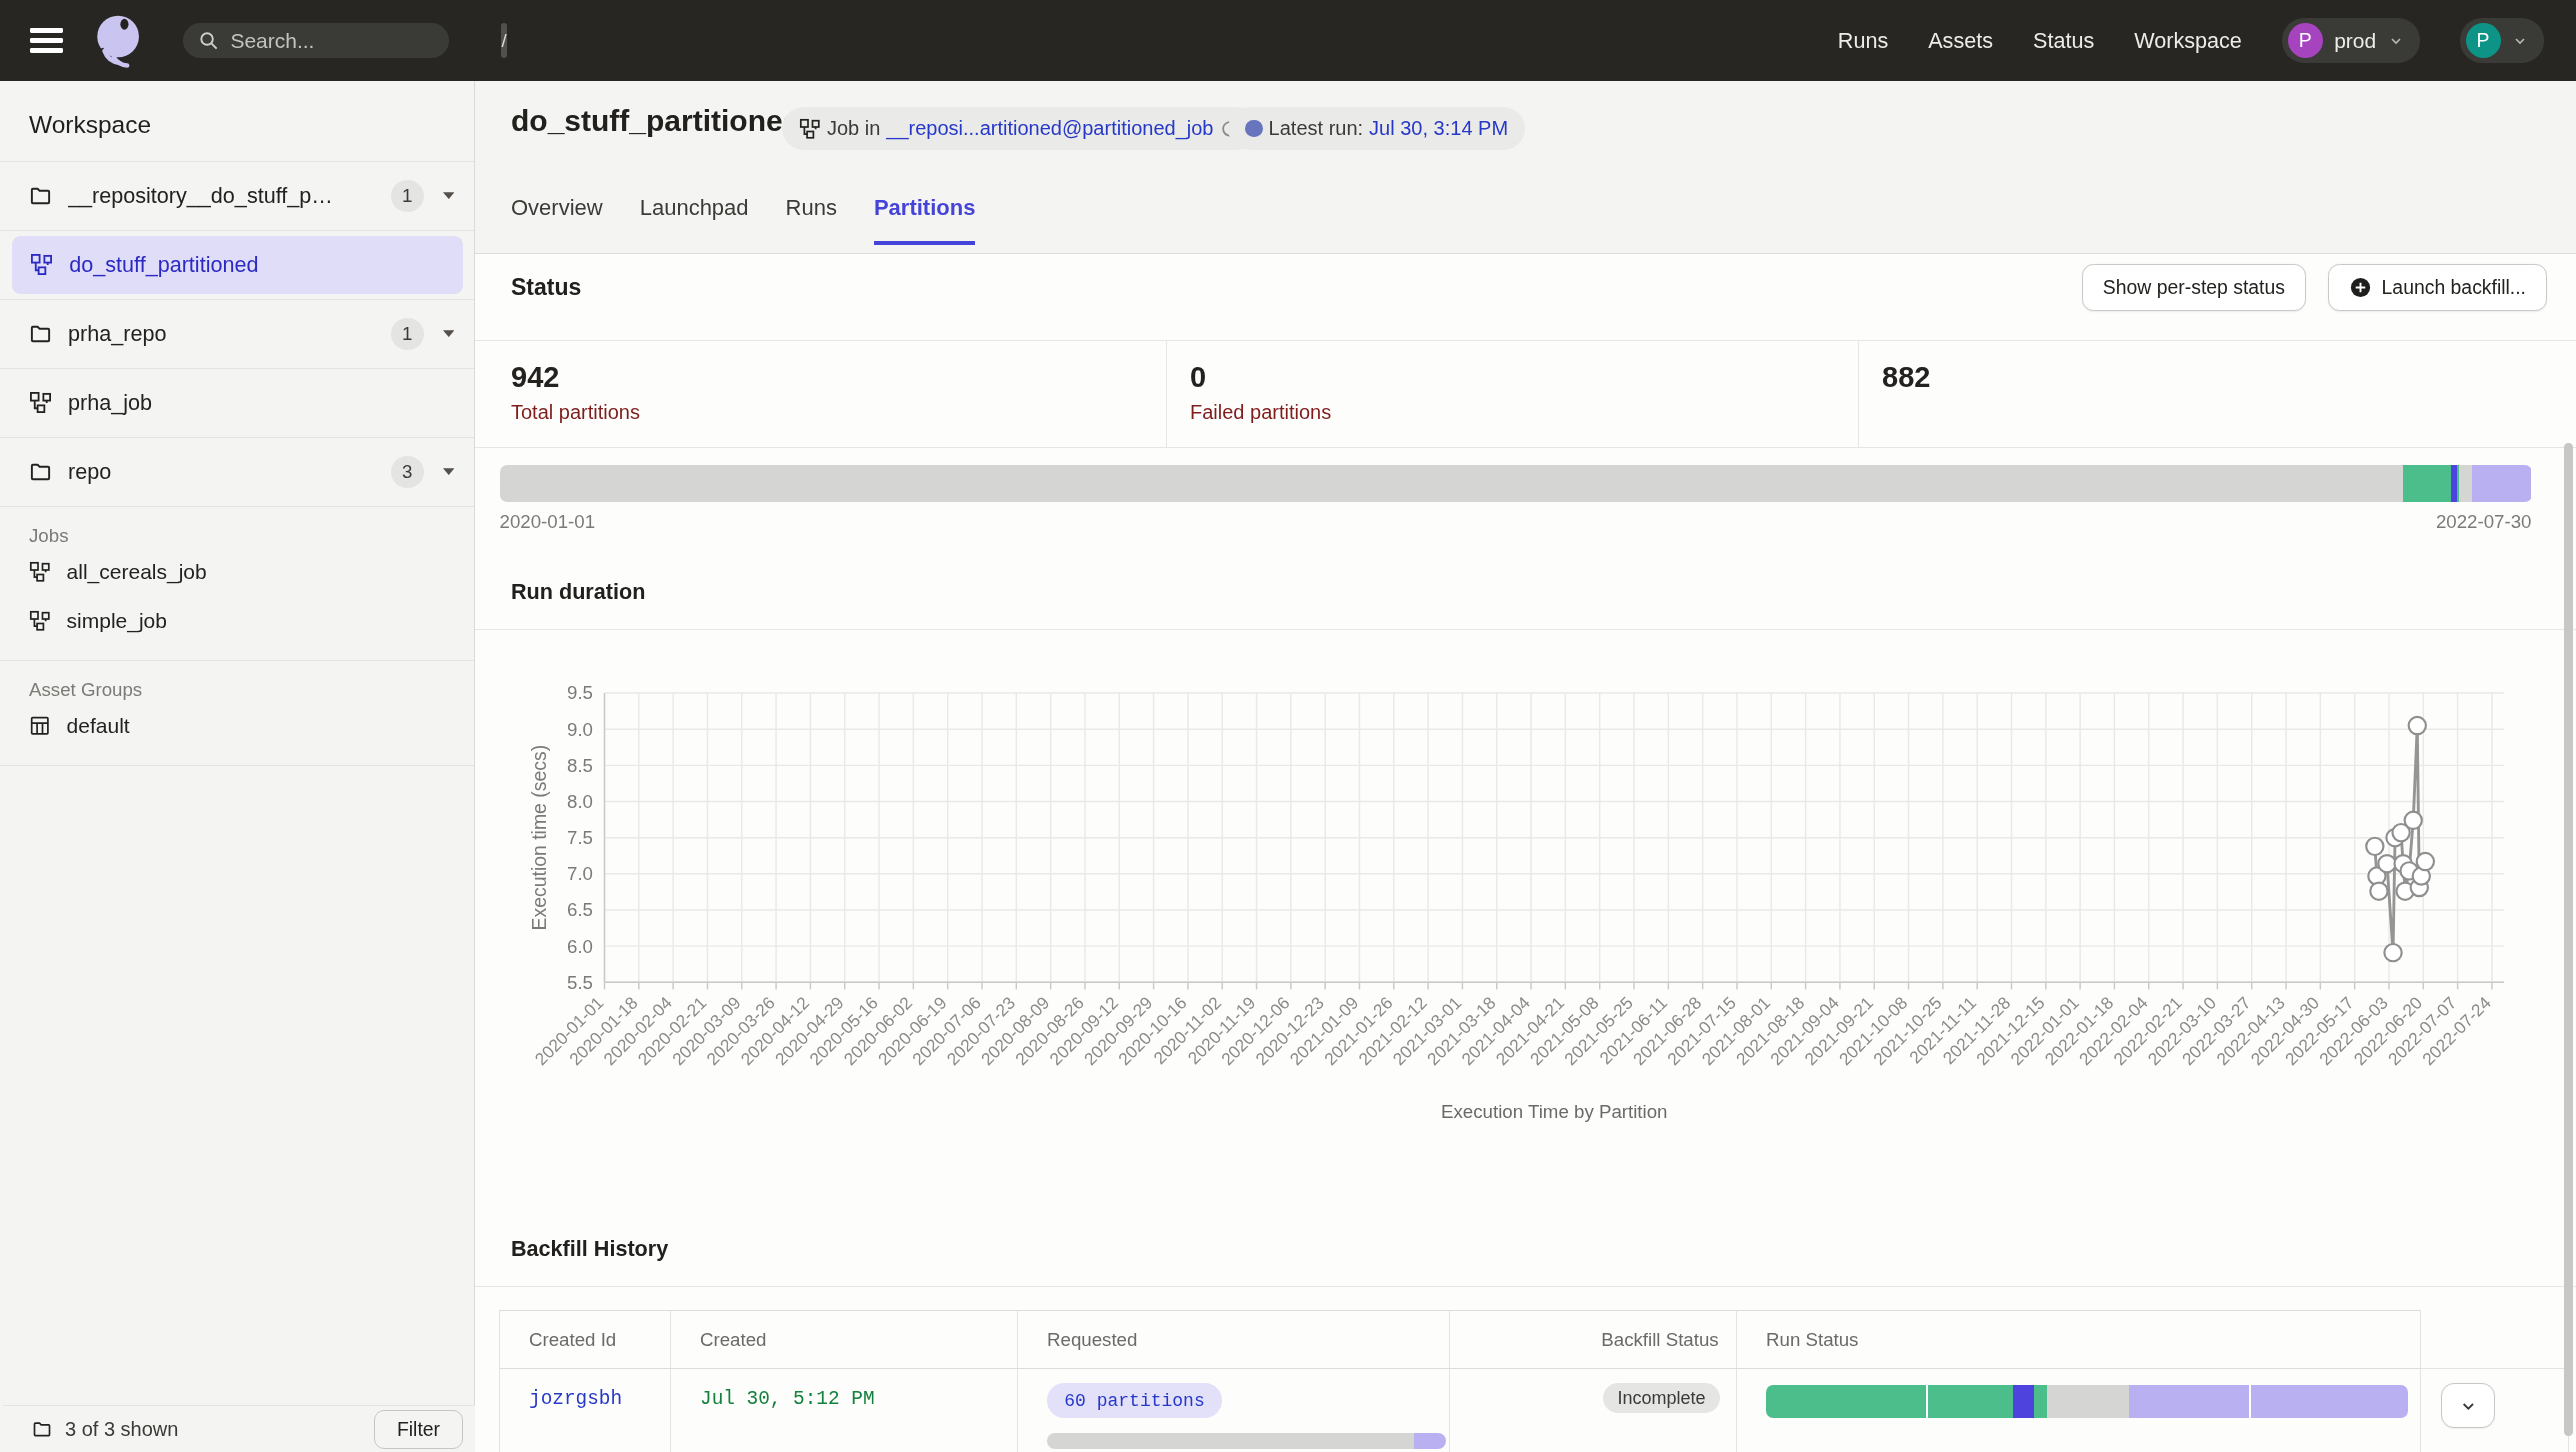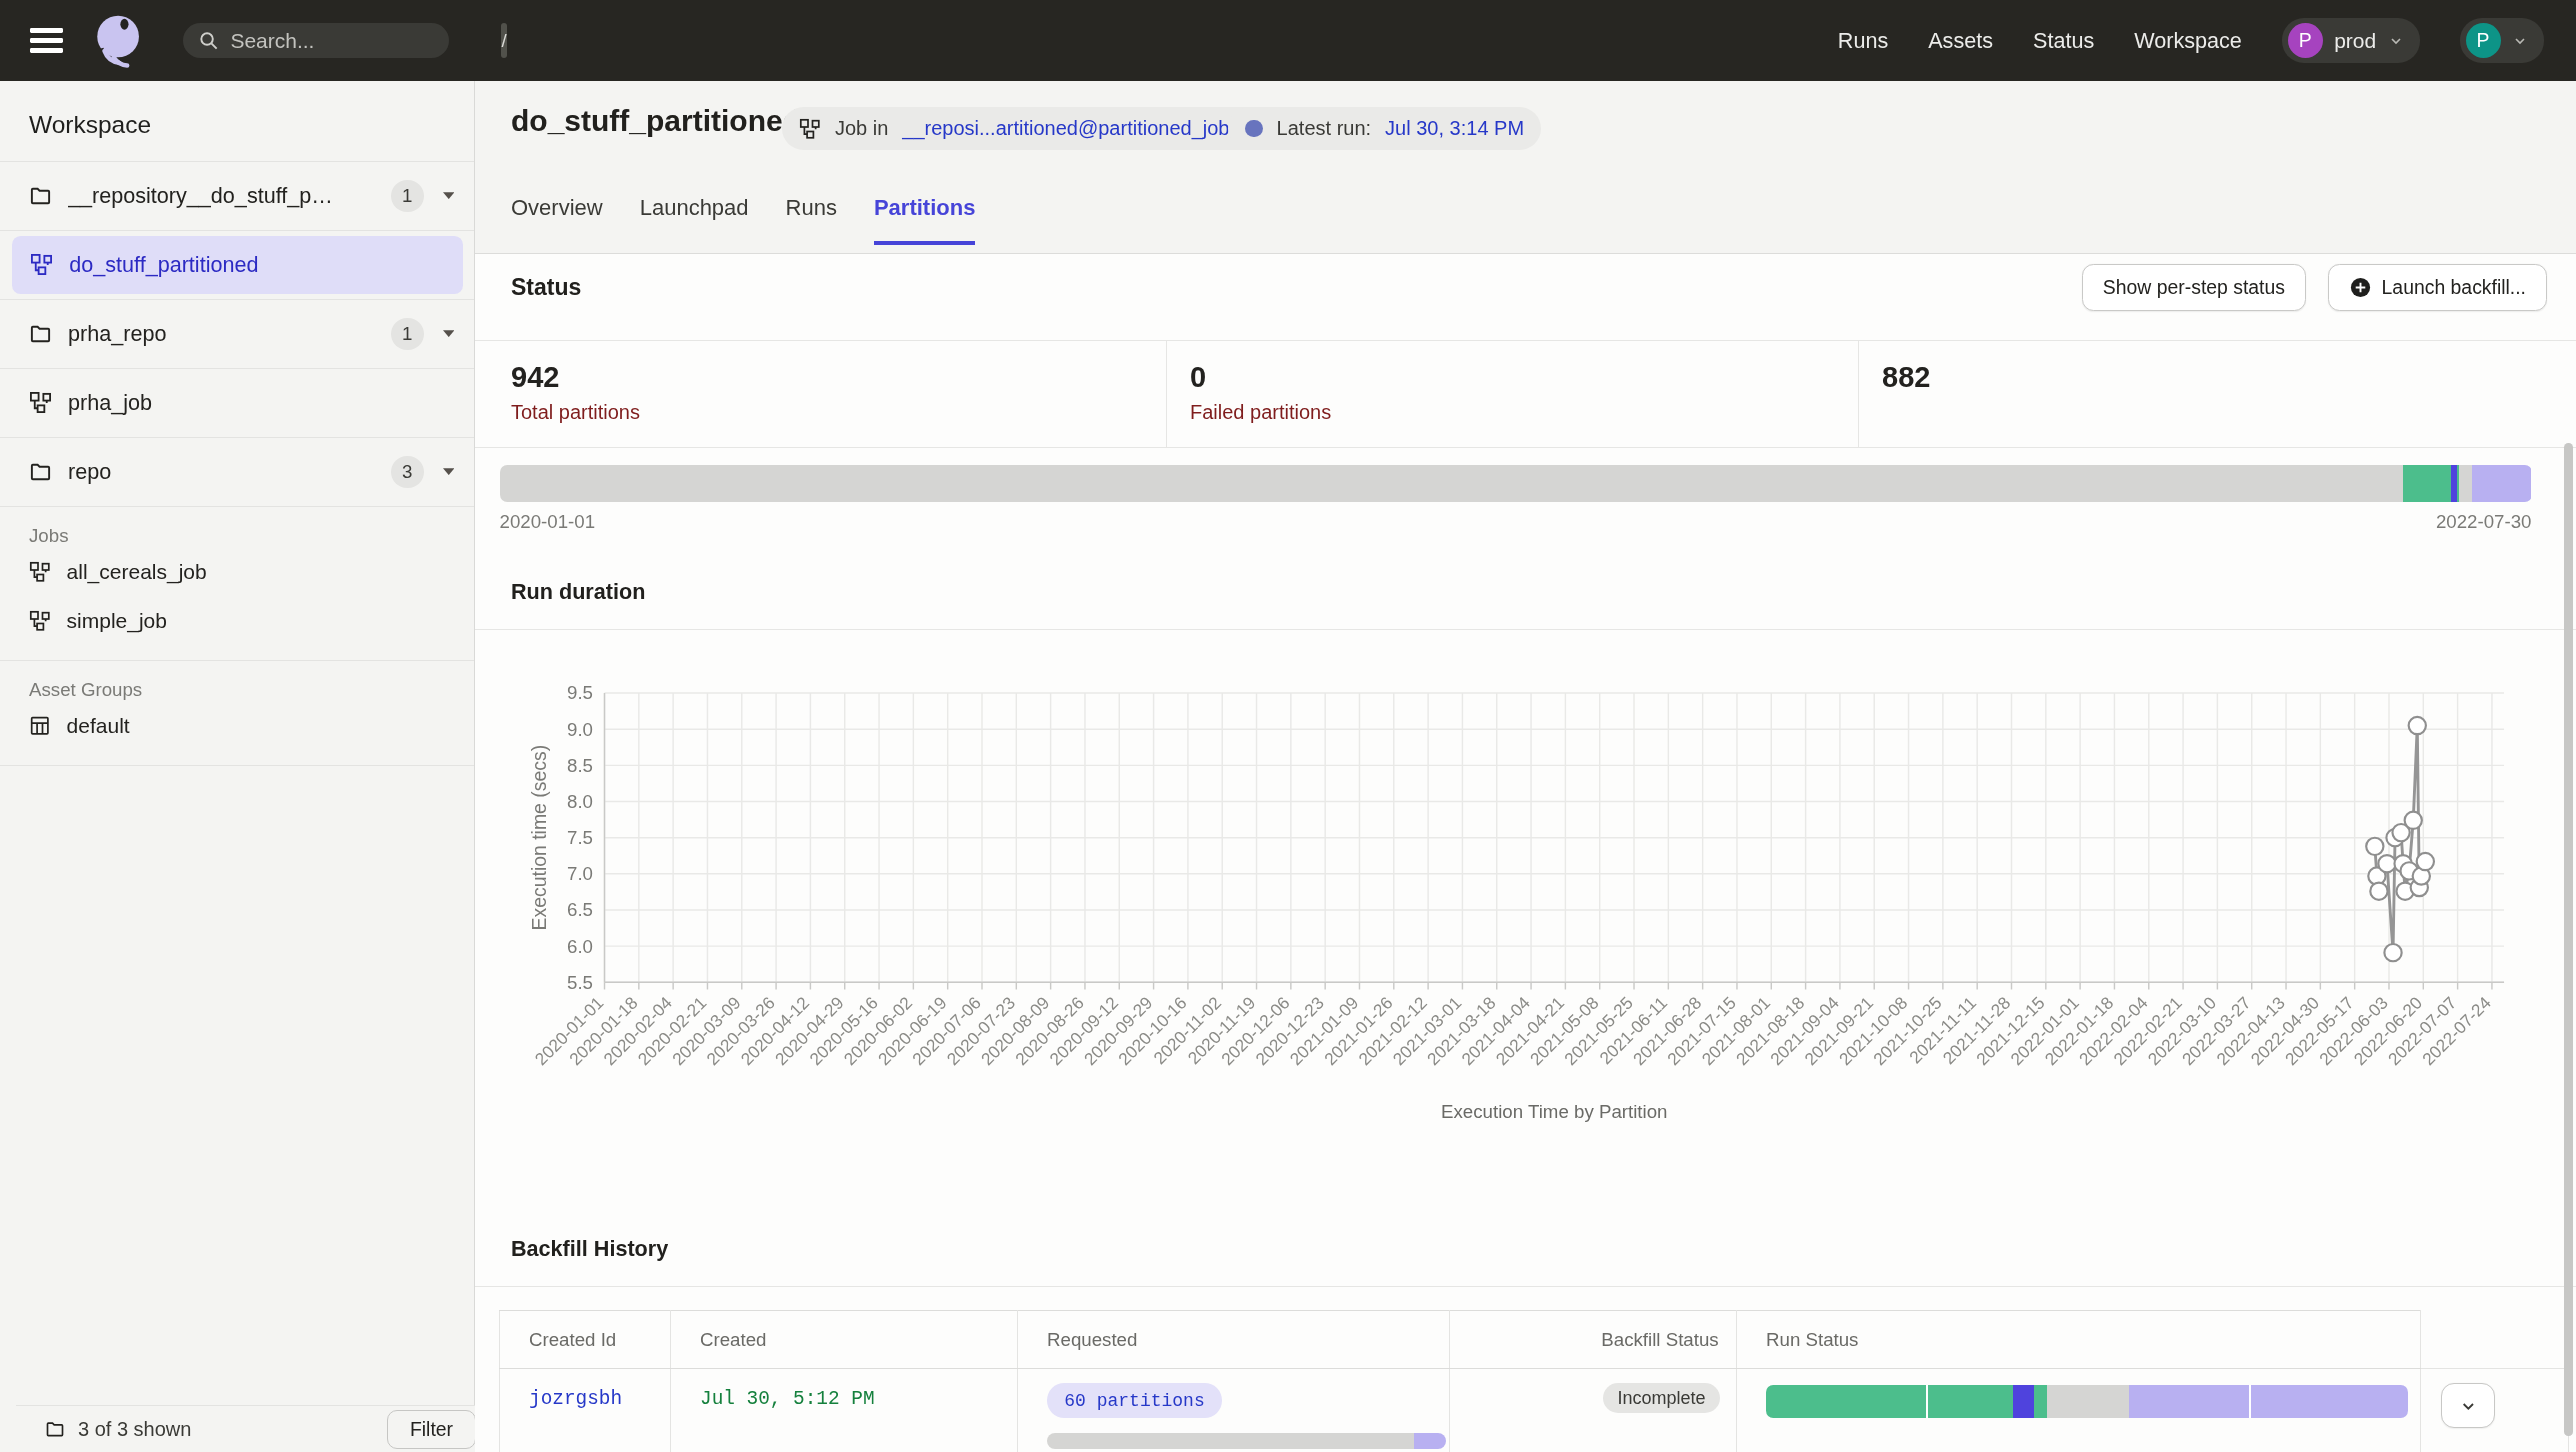--- a/index.html
+++ b/index.html
@@ -48,35 +48,35 @@
   .repo-row.selected-wrap { padding:0 11.5px; }
   .sel-pill { width:100%; height:58px; background:#dfddf8; border-radius:8.6px; display:flex;
               align-items:center; padding:0 18.7px; }
   .sel-pill .icon { width:23px; height:23px; color:#2c2ac3; }
   .sel-pill .lbl { margin-left:16px; font-size:21.6px; color:#2c2ac3; }
   .side-section { padding:18.7px 29px 0 29px; font-size:18.7px; color:#7a7a76; }
   .side-item { height:49px; display:flex; align-items:center; padding:0 29px; cursor:pointer; }
   .side-item .icon { width:21.6px; height:21.6px; color:#23221f; }
   .side-item .lbl { margin-left:16px; font-size:21px; color:#23221f; }
   .side-div { border-bottom:0.7px solid #e3e3e1; margin-top:14.4px; }
-  #side-footer { position:absolute; left:16px; bottom:0; width:100%; height:47px; border-top:0.7px solid #e3e3e1;
+  #side-footer { position:absolute; left:3px; bottom:0; width:100%; height:47px; border-top:0.7px solid #e3e3e1;
                  display:flex; align-items:center; padding:0 14.4px 0 29px; background:#f4f4f2; }
   #side-footer .icon { width:20px; height:20px; color:#23221f; }
   #side-footer .lbl { margin-left:13px; font-size:20px; color:#3a3a36; }
   #filter-btn { margin-left:auto; height:39px; padding:0 21.6px; border:0.7px solid #c6c6c4; border-radius:10px;
                 background:transparent; font-size:19.4px; color:#23221f; cursor:pointer;
                 font-family:"Liberation Sans",sans-serif; }
 
   
   #main { position:absolute; left:475px; top:81px; width:2101px; height:1371px; background:#f4f4f2; }
   #main-white { position:absolute; left:0; top:173px; width:2101px; height:1199px; background:#fdfdfc; }
 
   #page-title { position:absolute; left:36px; top:23px; font-size:30px; font-weight:700; color:#21201d; }
   .hdr-pill { position:absolute; top:26px; height:43px; background:#eaeae8; border-radius:21.6px;
-              display:flex; align-items:center; gap:14px; padding:0 17.3px; font-size:20px; color:#3a3a36;
+              display:flex; align-items:center; gap:6px; padding:0 17.3px; font-size:20px; color:#3a3a36;
               white-space:nowrap; }
   #job-pill { left:307px; }
   #latest-pill { left:753px; }
   .hdr-pill .jicon { width:21.6px; height:21.6px; color:#23221f; }
   .hdr-pill a { color:var(--link); text-decoration:none; cursor:pointer; }
   .refresh { width:21.6px; height:21.6px; color:#8a8a86; cursor:pointer; }
   .run-dot { width:17.3px; height:17.3px; border-radius:50%; background:var(--latest-dot); }
 
   #tabs { position:absolute; left:36px; top:114px; display:flex; gap:37px; }
   .tab { font-size:22px; color:#3a3a36; padding-bottom:20px; cursor:pointer; }

